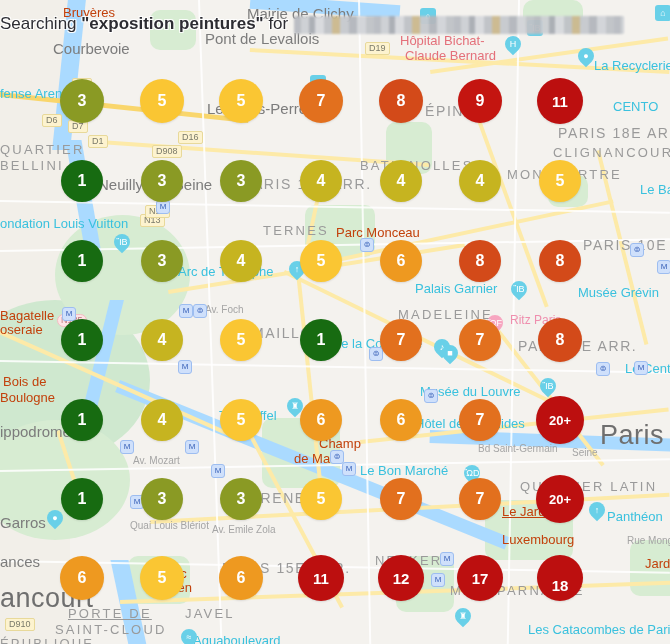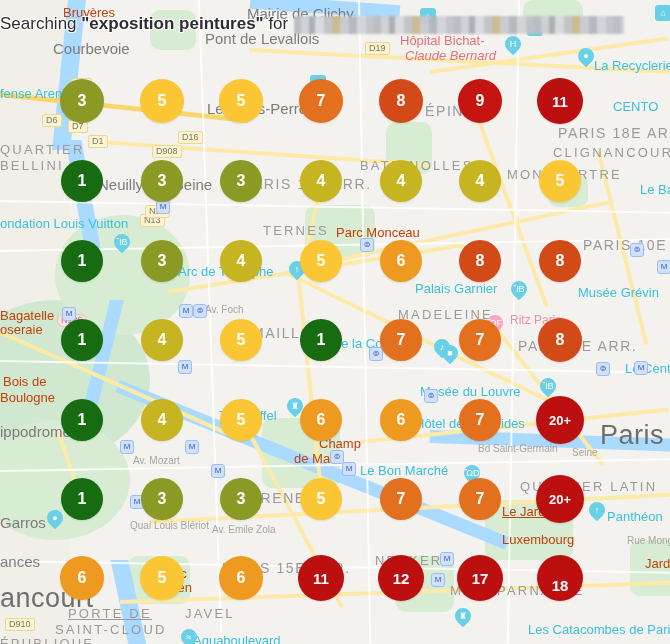--- a/index.html
+++ b/index.html
@@ -241,21 +241,21 @@
     <div class="road thin" style="left:200px; top:0px;   width:650px; transform:rotate(88deg);"></div>
     <div class="road thin" style="left:360px; top:0px;   width:650px; transform:rotate(89deg);"></div>
     <div class="road thin" style="left:520px; top:0px;   width:650px; transform:rotate(91deg);"></div>
 
     <div id="map-labels">
         <div class="lbl park" style="left: 63px; top: 5px;">Bruyères</div>
         <div class="lbl place" style="left: 247px; top: 5px;">Mairie de Clichy</div>
         <div class="lbl place" style="left: 53px; top: 40px;">Courbevoie</div>
         <div class="lbl place" style="left: 205px; top: 30px;">Pont de Levallois</div>
         <div class="lbl red" style="left: 400px; top: 33px;">Hôpital Bichat-</div>
-        <div class="lbl red" style="left: 405px; top: 48px; font-style: italic;">Claude Bernard</div>
+        <div class="lbl red" style="left: 405px; top: 48px;">Claude Bernard</div>
         <div class="lbl poi" style="left: 594px; top: 58px;">La Recyclerie</div>
         <div class="lbl poi" style="left: 0px; top: 86px;">fense Arena</div>
         <div class="lbl place" style="left: 207px; top: 100px;">Levallois-Perret</div>
         <div class="lbl district2" style="left: 425px; top: 103px;">ÉPINE</div>
         <div class="lbl poi" style="left: 613px; top: 99px;">CENTO</div>
         <div class="lbl district2" style="left: 558px; top: 125px;">PARIS 18E ARR.</div>
         <div class="lbl district" style="left: 0px; top: 142px;">QUARTIER</div>
         <div class="lbl district" style="left: 0px; top: 158px;">BELLINI</div>
         <div class="lbl place" style="left: 98px; top: 176px;">Neuilly-sur-Seine</div>
         <div class="lbl district2" style="left: 243px; top: 176px;">PARIS 17E ARR.</div>

